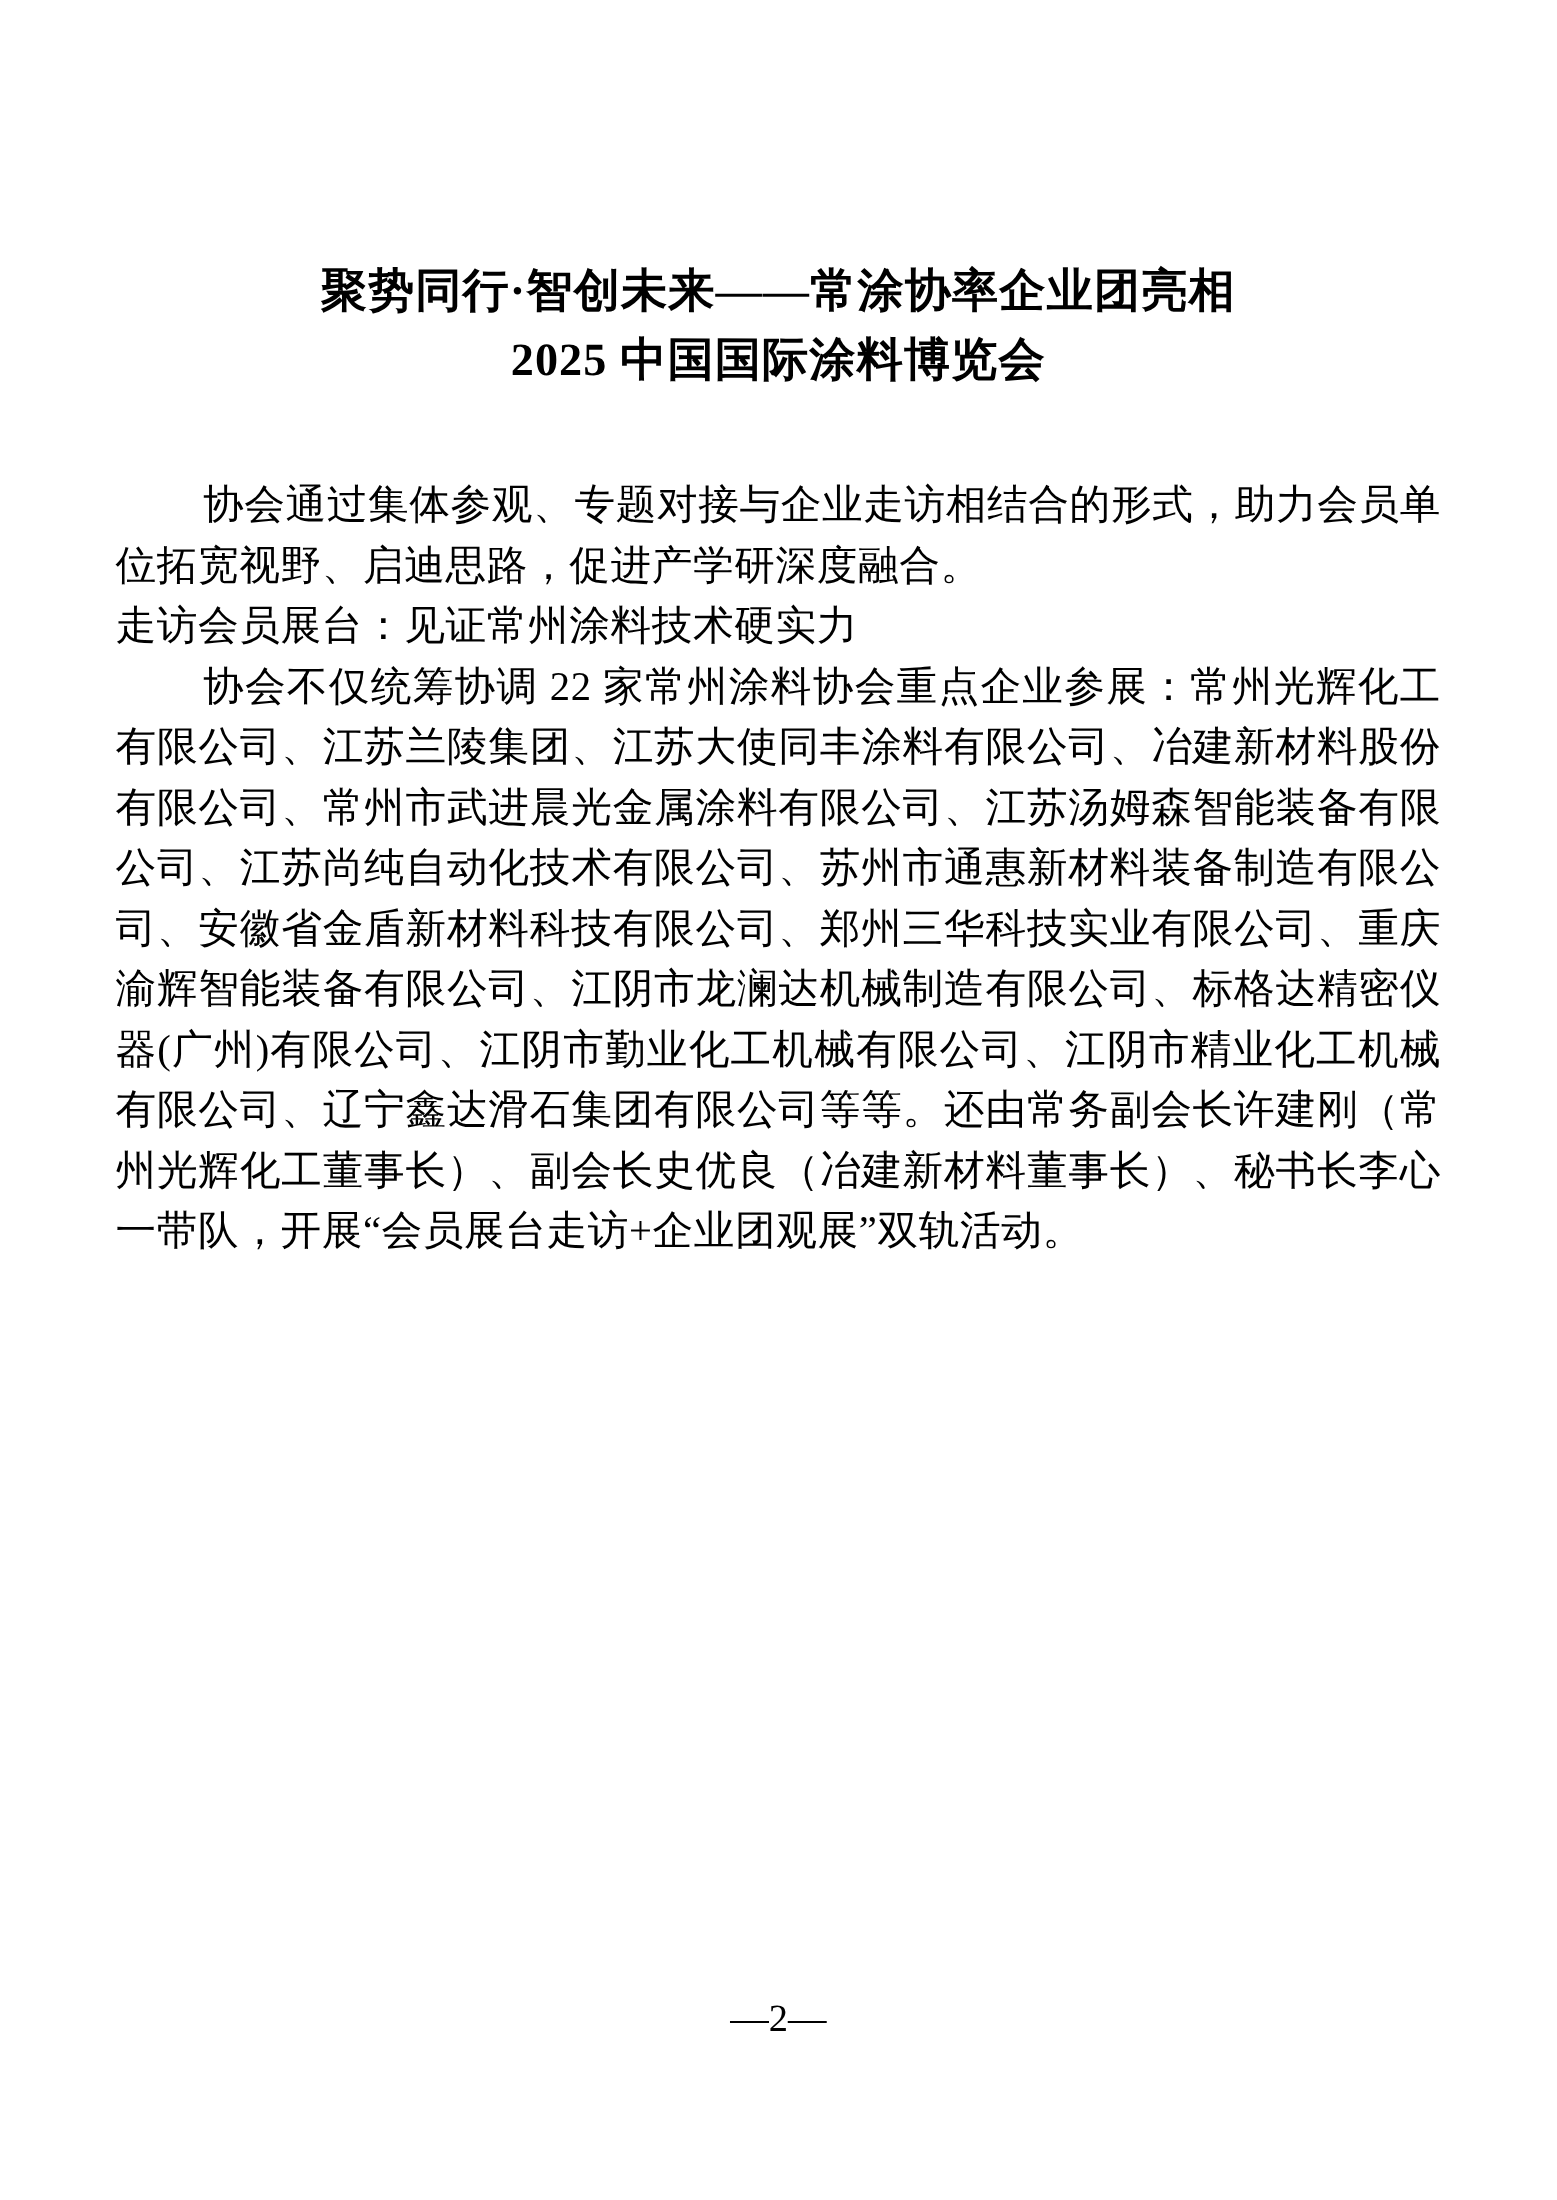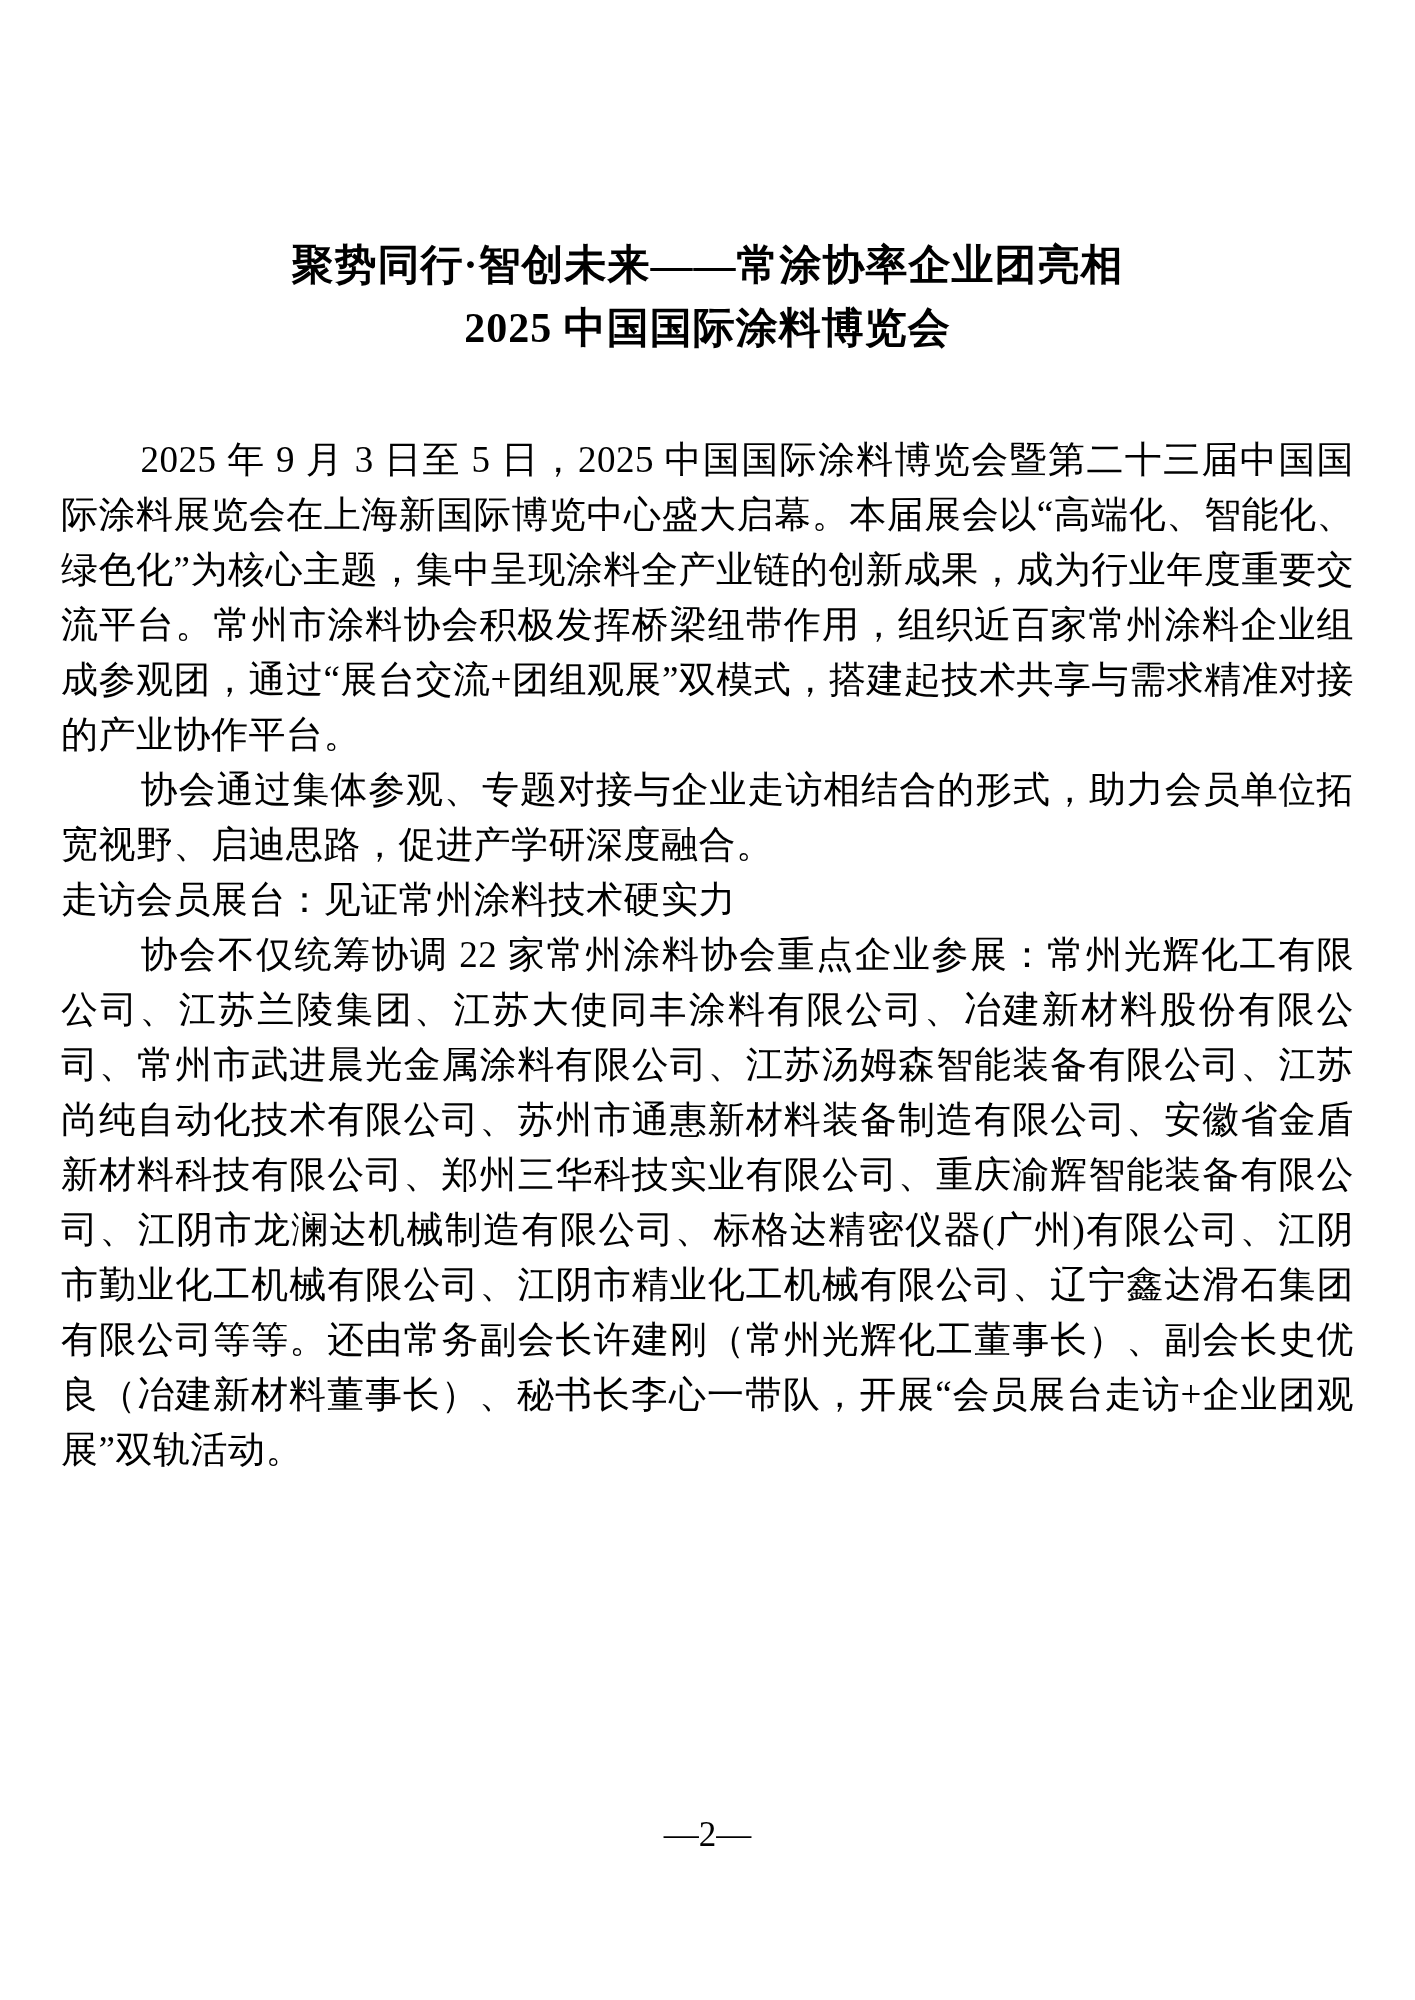--- a/index.html
+++ b/index.html
@@ -11,21 +11,21 @@
     position: relative;
     width: 1415px;
     height: 2000px;
     margin: 0 auto;
     background: #ffffff;
     color: #000000;
     overflow: hidden;
     font-family: "Liberation Serif", "DejaVu Serif", serif;
   }
   .content {
-    padding: 0 61px;
+    padding: 0 105px;
   }
   .doc-title {
     margin: 234px 0 0 0;
     text-align: center;
     font-weight: bold;
     font-size: 42px;
     line-height: 63px;
     letter-spacing: 1px;
   }
   .doc-title .title-line {
@@ -66,21 +66,20 @@
 
 <div class="page">
   <div class="content">
 
     <h1 class="doc-title">
       <span class="title-line">聚势同行·智创未来——常涂协率企业团亮相</span>
       <span class="title-line">2025 中国国际涂料博览会</span>
     </h1>
 
     <div class="doc-body">
-      <p>2025 年 9 月 3 日至 5 日，2025 中国国际涂料博览会暨第二十三届中国国际涂料展览会在上海新国际博览中心盛大启幕。本届展会以“高端化、智能化、绿色化”为核心主题，集中呈现涂料全产业链的创新成果，成为行业年度重要交流平台。常州市涂料协会积极发挥桥梁纽带作用，组织近百家常州涂料企业组成参观团，通过“展台交流+团组观展”双模式，搭建起技术共享与需求精准对接的产业协作平台。</p>
       <p>协会通过集体参观、专题对接与企业走访相结合的形式，助力会员单位拓宽视野、启迪思路，促进产学研深度融合。</p>
       <h2 class="section-heading">走访会员展台：见证常州涂料技术硬实力</h2>
       <p>协会不仅统筹协调 22 家常州涂料协会重点企业参展：常州光辉化工有限公司、江苏兰陵集团、江苏大使同丰涂料有限公司、冶建新材料股份有限公司、常州市武进晨光金属涂料有限公司、江苏汤姆森智能装备有限公司、江苏尚纯自动化技术有限公司、苏州市通惠新材料装备制造有限公司、安徽省金盾新材料科技有限公司、郑州三华科技实业有限公司、重庆渝辉智能装备有限公司、江阴市龙澜达机械制造有限公司、标格达精密仪器(广州)有限公司、江阴市勤业化工机械有限公司、江阴市精业化工机械有限公司、辽宁鑫达滑石集团有限公司等等。还由常务副会长许建刚（常州光辉化工董事长）、副会长史优良（冶建新材料董事长）、秘书长李心一带队，开展“会员展台走访+企业团观展”双轨活动。</p>
     </div>
 
   </div>
 
   <div class="page-footer">
     <span>—2—</span>
   </div>

